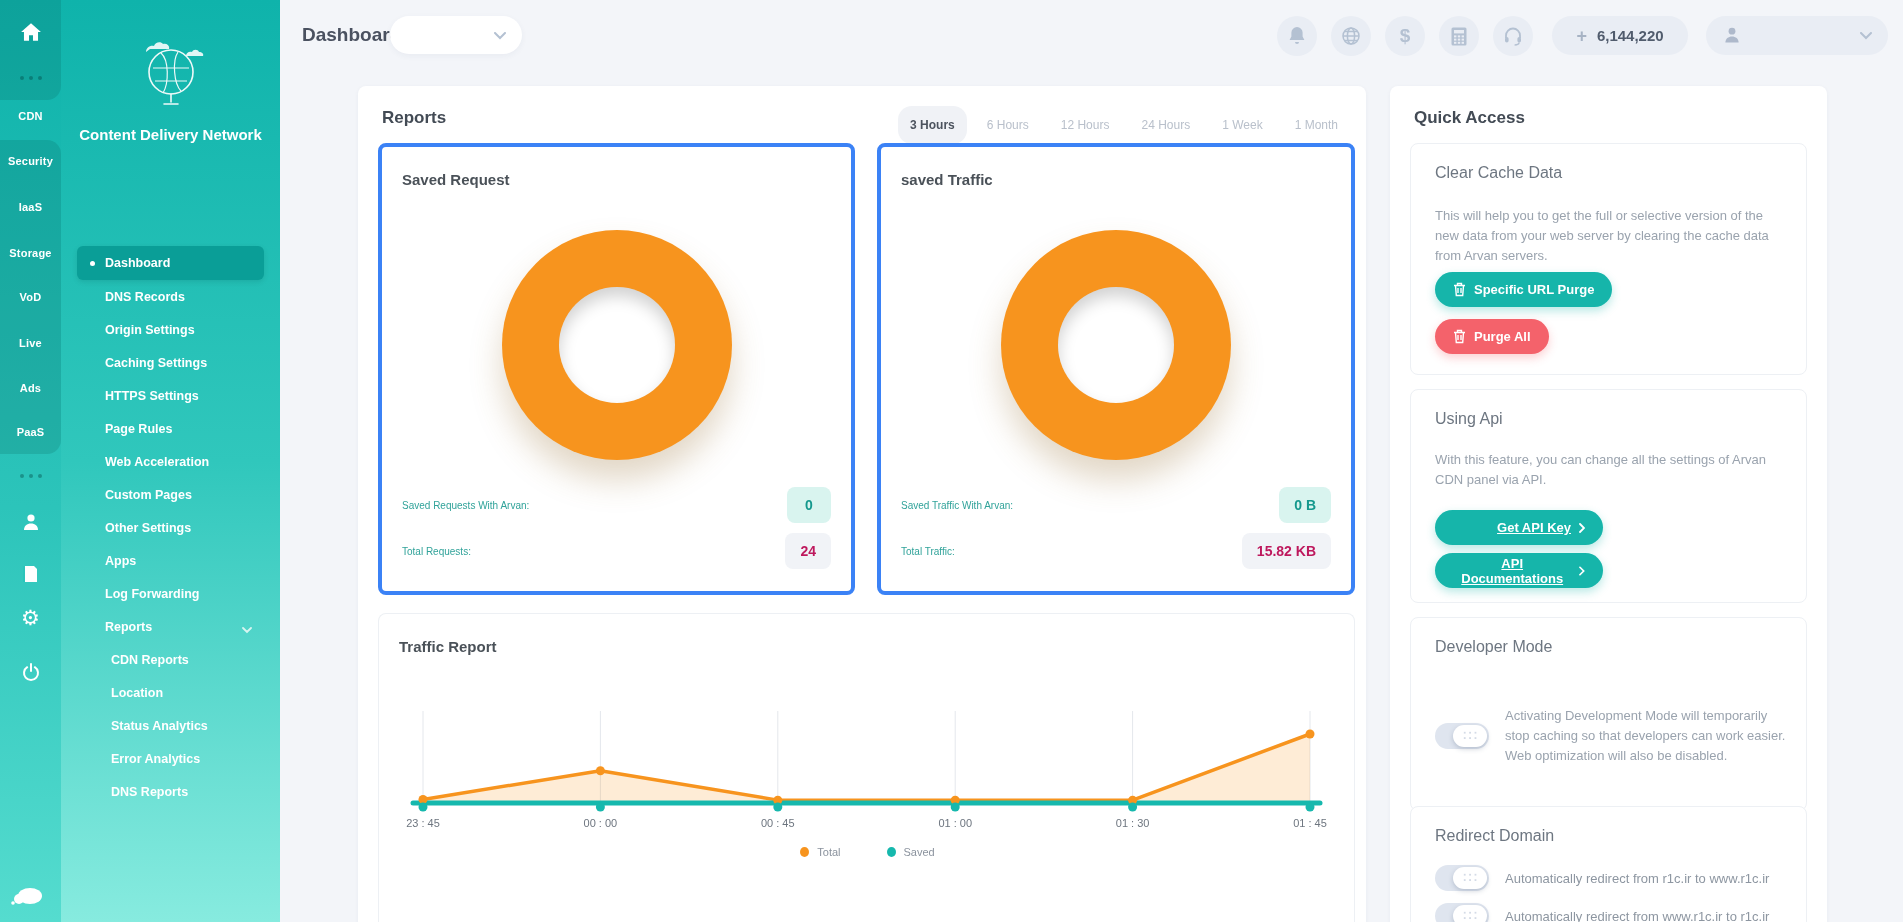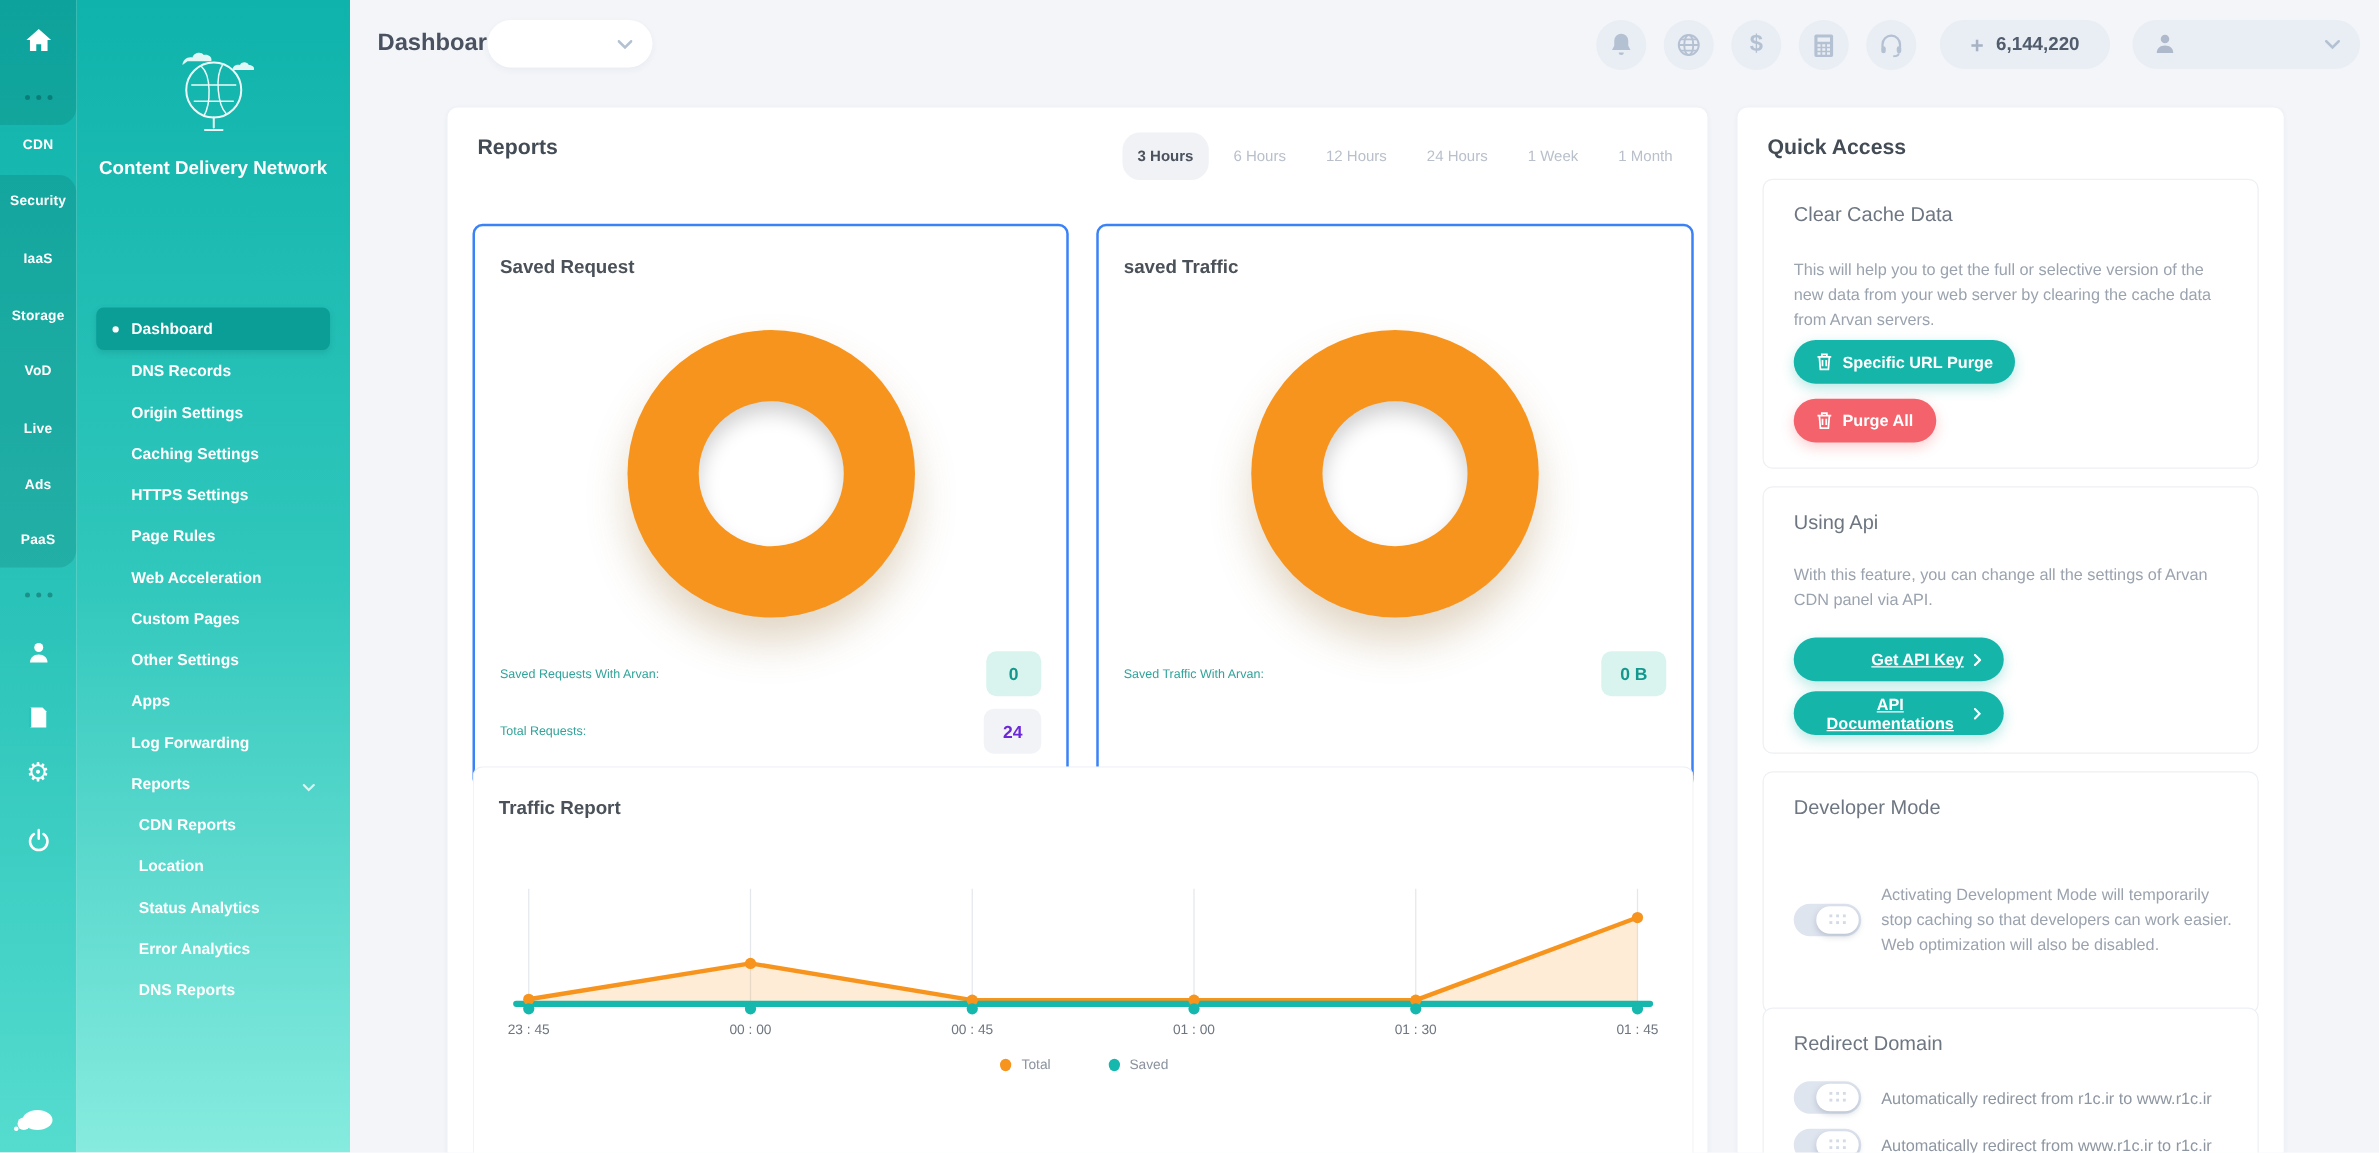--- a/index.html
+++ b/index.html
@@ -62,35 +62,35 @@
   .panel { position:absolute; top:86px; background:#fff; border-radius:8px;
     box-shadow:0 1px 4px rgba(40,60,90,0.05); }
   .reports-panel { left:78px; width:1008px; height:880px; }
   .qa-panel { left:1110px; width:437px; height:880px; }
   .panel-title { position:absolute; left:24px; top:22px; font-size:17px; font-weight:bold; color:#434b55; }
 
   .filters { position:absolute; right:16px; top:20px; display:flex; align-items:center; gap:8px; }
   .filter { font-size:12px; color:#b9c0cb; padding:12px 12px; border-radius:14px; cursor:pointer; }
   .filter.active { background:#f0f2f6; color:#4c535e; font-weight:bold; }
 
-  .stat-card { position:absolute; top:57px; height:452px; border:2px solid #3b82f6; border-radius:8px; background:#fff;margin-top:36px; }
+  .stat-card { position:absolute; top:57px; height:452px; border:4px solid #3b82f6; border-radius:8px; background:#fff; }
   .stat-card.c1 { left:20px; width:477px; }
   .stat-card.c2 { left:519px; width:478px; }
   .card-title { position:absolute; left:20px; top:24px; font-size:15px; font-weight:600; color:#4a5158; }
   .donut { position:absolute; left:50%; margin-left:-115px; top:83px; width:230px; height:230px;
     border-radius:50%; background:#f7941e; box-shadow:0 20px 32px rgba(150,110,50,0.28); }
   .donut::after { content:""; position:absolute; inset:57px; border-radius:50%; background:#fff;
     box-shadow:inset 0 9px 16px rgba(0,0,0,0.18); }
   .stat-rows { position:absolute; left:20px; right:20px; top:340px; }
   .stat-row { height:36px; margin-bottom:10px; display:flex; align-items:center; justify-content:space-between; }
   .stat-label { color:#31a39a; font-size:10px; }
   .badge { height:36px; min-width:44px; padding:0 15px; border-radius:8px; display:flex;
     align-items:center; justify-content:center; font-size:14px; font-weight:bold; }
   .badge.teal { background:#d9f4ef; color:#14988d; }
-  .badge.gray { background:#f1f3f7; color:#6d28d9; }
+  .badge.gray { background:#f1f3f7; color:#be185d; }
 
   .traffic-card { position:absolute; left:20px; top:527px; width:977px; height:372px;
     border:1px solid #edf0f4; border-top-left-radius:8px; border-top-right-radius:8px;
     border-bottom:none; background:#fff; }
   .chart-wrap { position:absolute; left:0; top:85px; width:977px; height:132px; }
   .legend { position:absolute; left:0; top:232px; width:977px; display:flex; justify-content:center; gap:46px; }
   .legend-item { display:flex; align-items:center; gap:8px; }
   .legend-dot { width:9px; height:10px; border-radius:50%; }
   .legend-label { font-size:11px; color:#8b939e; }
 
@@ -328,20 +328,24 @@
         </div>
       </div>
 
       <div class="stat-card c2">
         <div class="card-title">saved Traffic</div>
         <div class="donut"></div>
         <div class="stat-rows">
           <div class="stat-row">
             <span class="stat-label">Saved Traffic With Arvan:</span>
             <span class="badge teal">0 B</span>
+          </div>
+          <div class="stat-row">
+            <span class="stat-label">Total Traffic:</span>
+            <span class="badge gray">15.82 KB</span>
           </div>
         </div>
       </div>
 
       <div class="traffic-card">
         <div class="card-title">Traffic Report</div>
         <div class="chart-wrap" id="traffic-chart"><svg width="977" height="132">
               <line x1="44" y1="12" x2="44" y2="104" stroke="#e4e7ec" stroke-width="1"></line>
               <line x1="221.4" y1="12" x2="221.4" y2="104" stroke="#e4e7ec" stroke-width="1"></line>
               <line x1="398.8" y1="12" x2="398.8" y2="104" stroke="#e4e7ec" stroke-width="1"></line>

